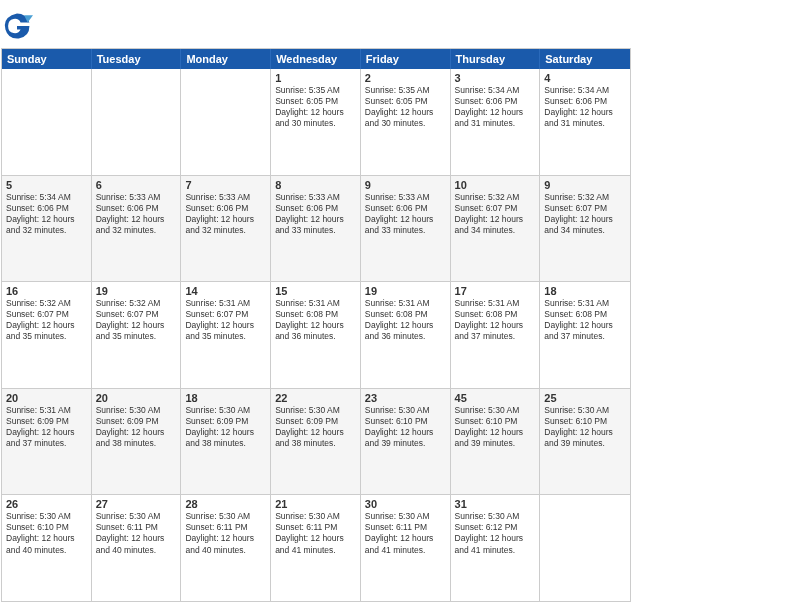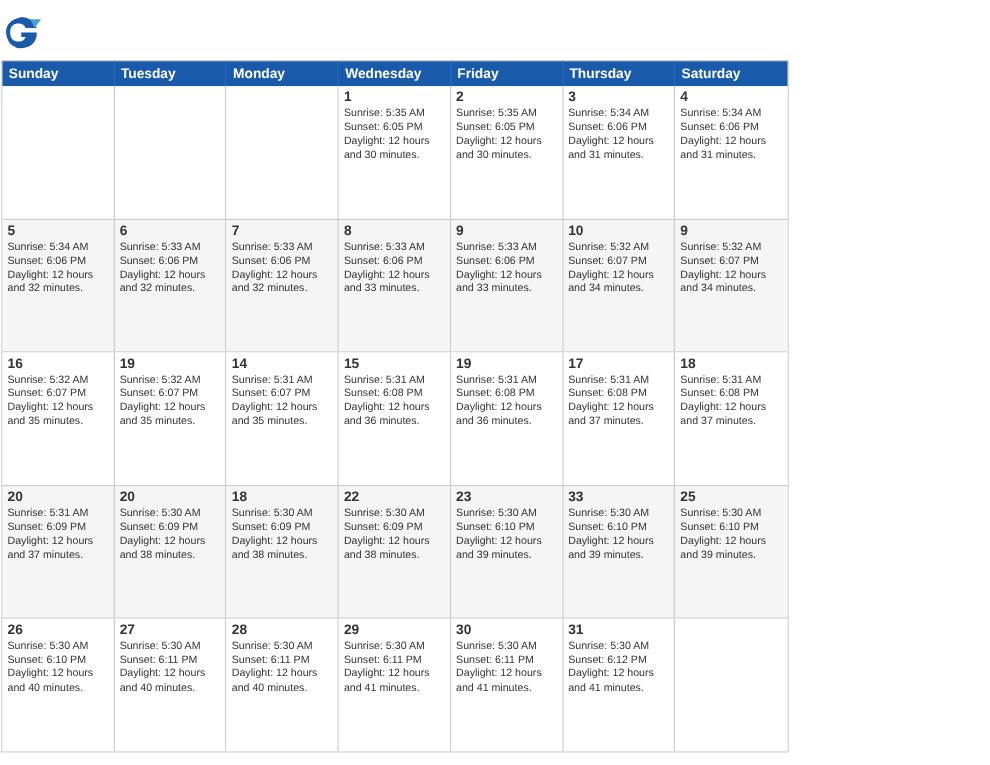--- a/index.html
+++ b/index.html
@@ -311,21 +311,21 @@
 and 38 minutes.</div>
           </div>
           <div class="cal-cell alt-row">
             <span class="day-num">23</span>
             <div class="cell-text" style="white-space: pre-line;">Sunrise: 5:30 AM
 Sunset: 6:10 PM
 Daylight: 12 hours
 and 39 minutes.</div>
           </div>
           <div class="cal-cell alt-row">
-            <span class="day-num">33</span>
+            <span class="day-num">45</span>
             <div class="cell-text" style="white-space: pre-line;">Sunrise: 5:30 AM
 Sunset: 6:10 PM
 Daylight: 12 hours
 and 39 minutes.</div>
           </div>
           <div class="cal-cell alt-row">
             <span class="day-num">25</span>
             <div class="cell-text" style="white-space: pre-line;">Sunrise: 5:30 AM
 Sunset: 6:10 PM
 Daylight: 12 hours
@@ -348,21 +348,21 @@
 and 40 minutes.</div>
           </div>
           <div class="cal-cell">
             <span class="day-num">28</span>
             <div class="cell-text" style="white-space: pre-line;">Sunrise: 5:30 AM
 Sunset: 6:11 PM
 Daylight: 12 hours
 and 40 minutes.</div>
           </div>
           <div class="cal-cell">
-            <span class="day-num">29</span>
+            <span class="day-num">21</span>
             <div class="cell-text" style="white-space: pre-line;">Sunrise: 5:30 AM
 Sunset: 6:11 PM
 Daylight: 12 hours
 and 41 minutes.</div>
           </div>
           <div class="cal-cell">
             <span class="day-num">30</span>
             <div class="cell-text" style="white-space: pre-line;">Sunrise: 5:30 AM
 Sunset: 6:11 PM
 Daylight: 12 hours

